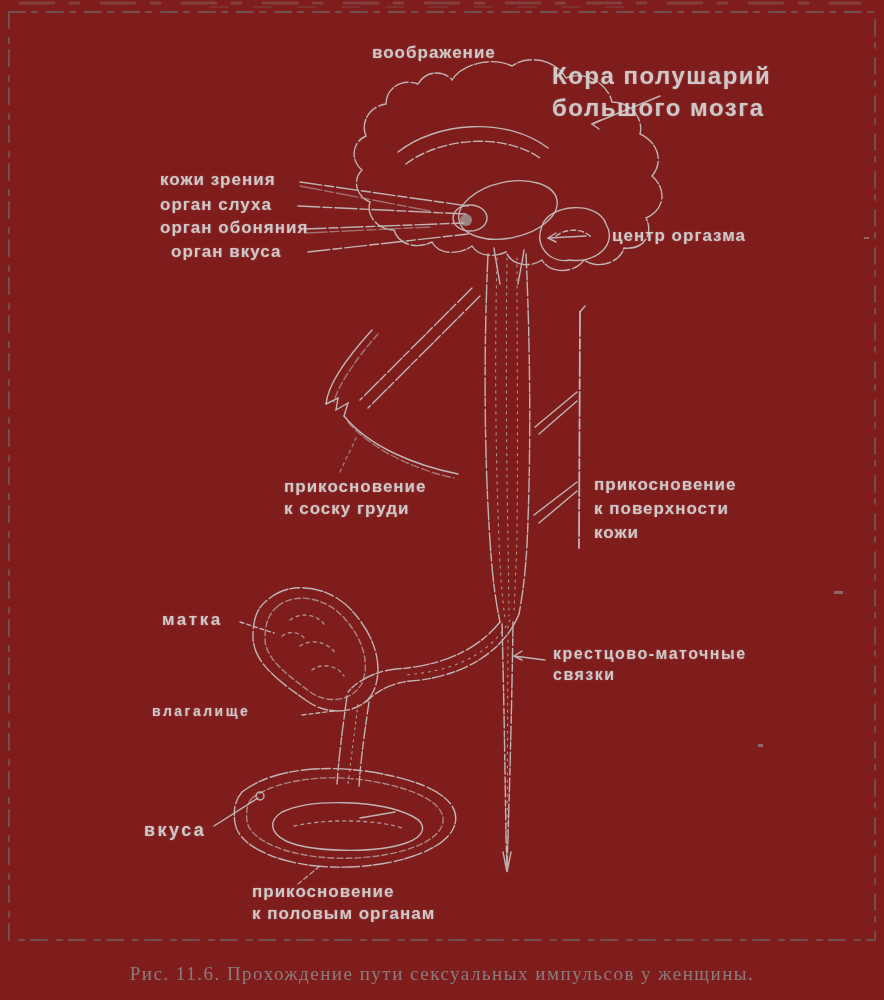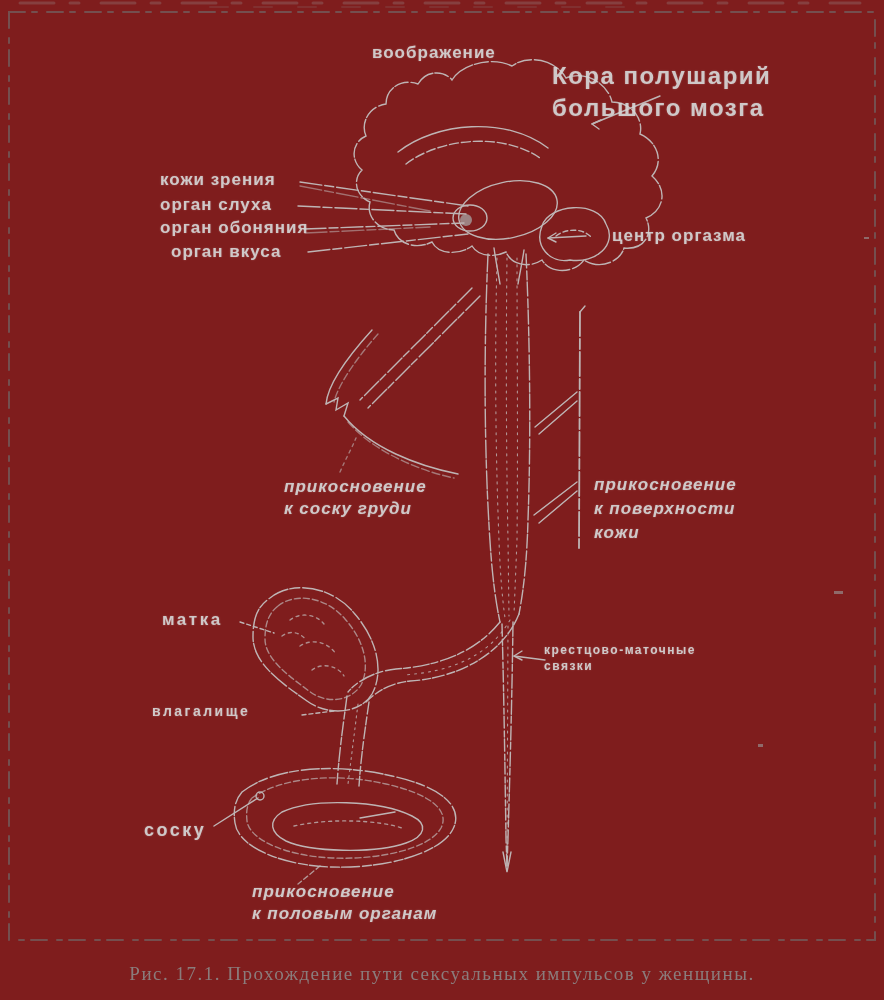--- a/index.html
+++ b/index.html
@@ -2,22 +2,22 @@
 <html><head>
 <meta charset="utf-8">
 <style>
   html,body{margin:0;padding:0;background:#000;}
   #page{position:relative;width:884px;height:1000px;background:#7f1d1d;overflow:hidden;
         font-family:"Liberation Sans",sans-serif;}
   #art{position:absolute;left:0;top:0;filter:blur(.3px);}
   .lbl{position:absolute;color:#d6d6d6;font-weight:bold;font-size:17px;letter-spacing:1px;
        white-space:pre-line;line-height:1.32;text-shadow:0 0 2px rgba(255,255,255,.28);
        opacity:.93;}
-  .it{font-style:italic;}
-  .sm{font-size:12px;}
+  .it{}
+  .sm{font-size:16px;margin-left:9px;}
   .wide{letter-spacing:2.5px;}
   #caption{position:absolute;left:0;top:963px;width:884px;text-align:center;
            font-family:"Liberation Serif",serif;font-size:19px;letter-spacing:1.5px;
            color:#8d8d8d;opacity:.85;}
 </style>
 </head>
 <body>
 
 <div id="page">
 
@@ -172,19 +172,19 @@
   <div class="lbl it" style="left:284px;top:476px;">прикосновение
 к соску груди</div>
   <div class="lbl it" style="left:594px;top:473px;line-height:1.4;">прикосновение
 к поверхности
 кожи</div>
 
   <div class="lbl wide" style="left:162px;top:609px;">матка</div>
   <div class="lbl sm" style="left:544px;top:643px;letter-spacing:1.5px;">крестцово-маточные
 связки</div>
   <div class="lbl wide" style="left:152px;top:702px;font-size:14px;">влагалище</div>
-  <div class="lbl wide" style="left:144px;top:819px;font-size:18px;">соску</div>
+  <div class="lbl wide" style="left:144px;top:819px;font-size:18px;">вкуса</div>
 
   <div class="lbl it" style="left:252px;top:881px;">прикосновение
 к половым органам</div>
 
-  <div id="caption">Рис. 17.1. Прохождение пути сексуальных импульсов у женщины.</div>
+  <div id="caption">Рис. 11.6. Прохождение пути сексуальных импульсов у женщины.</div>
 </div>
 
 </body></html>

